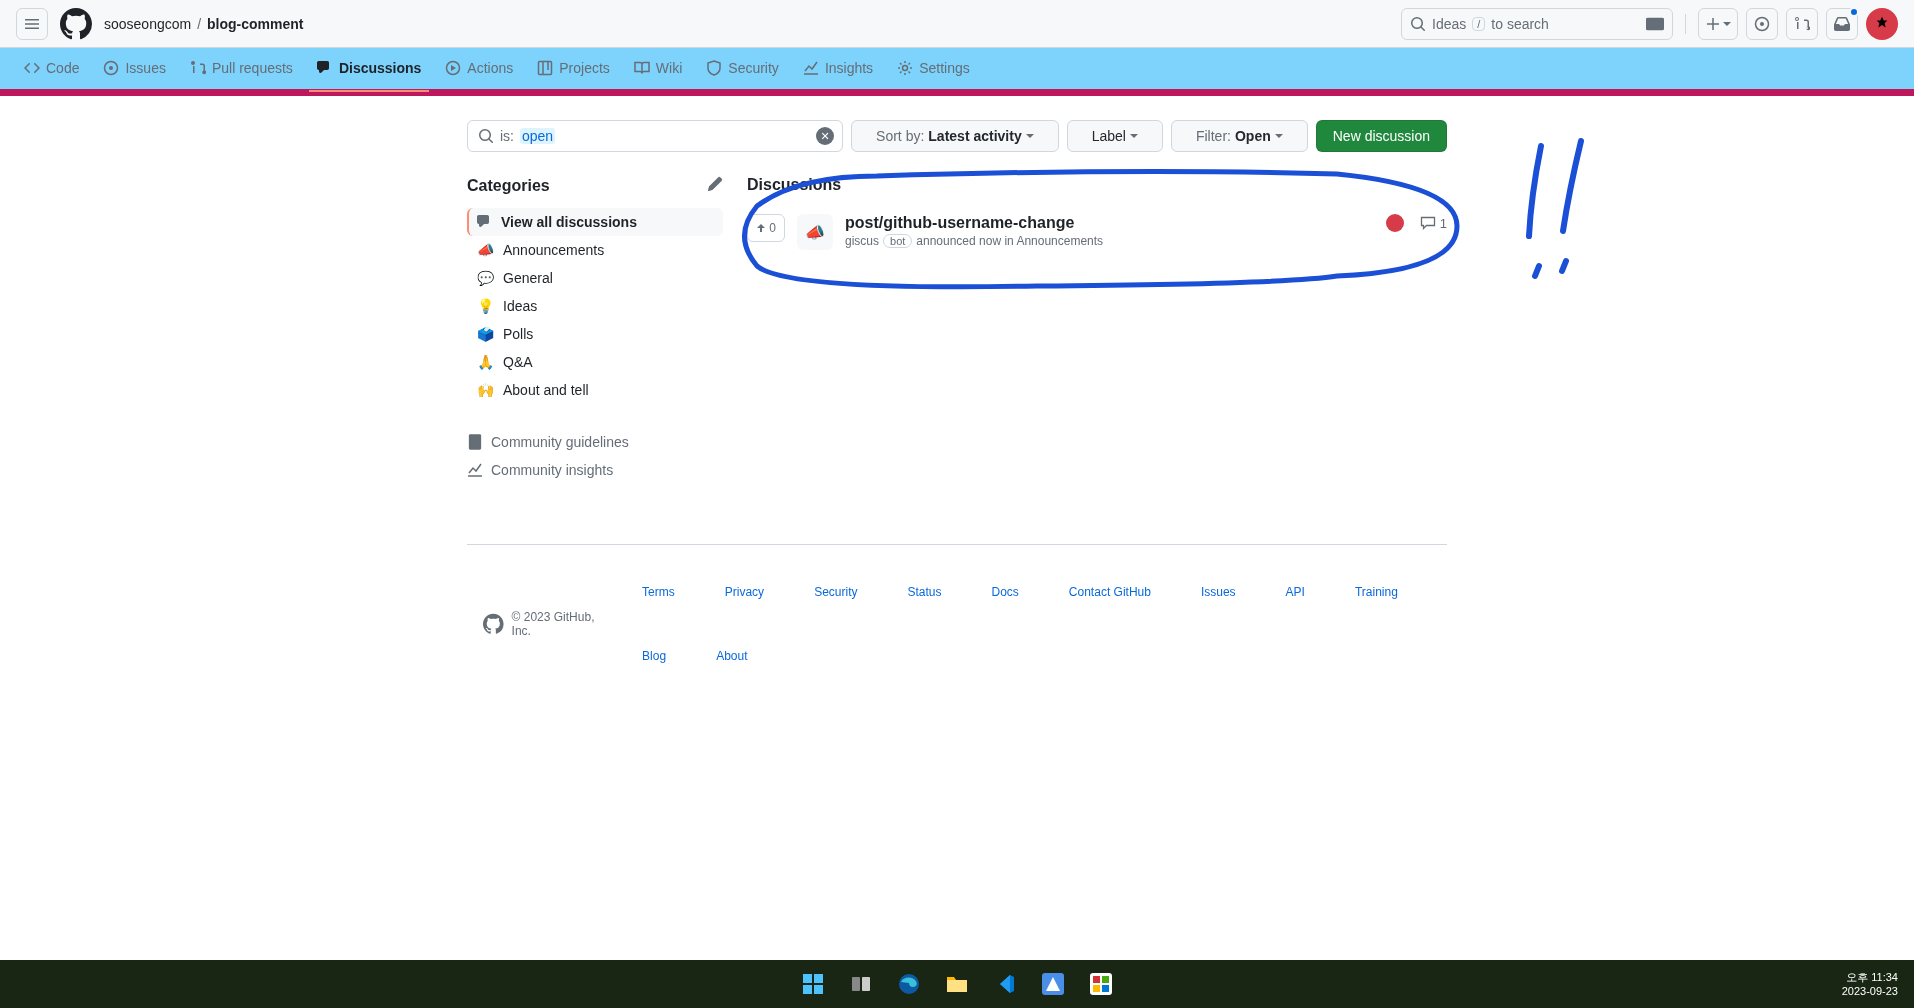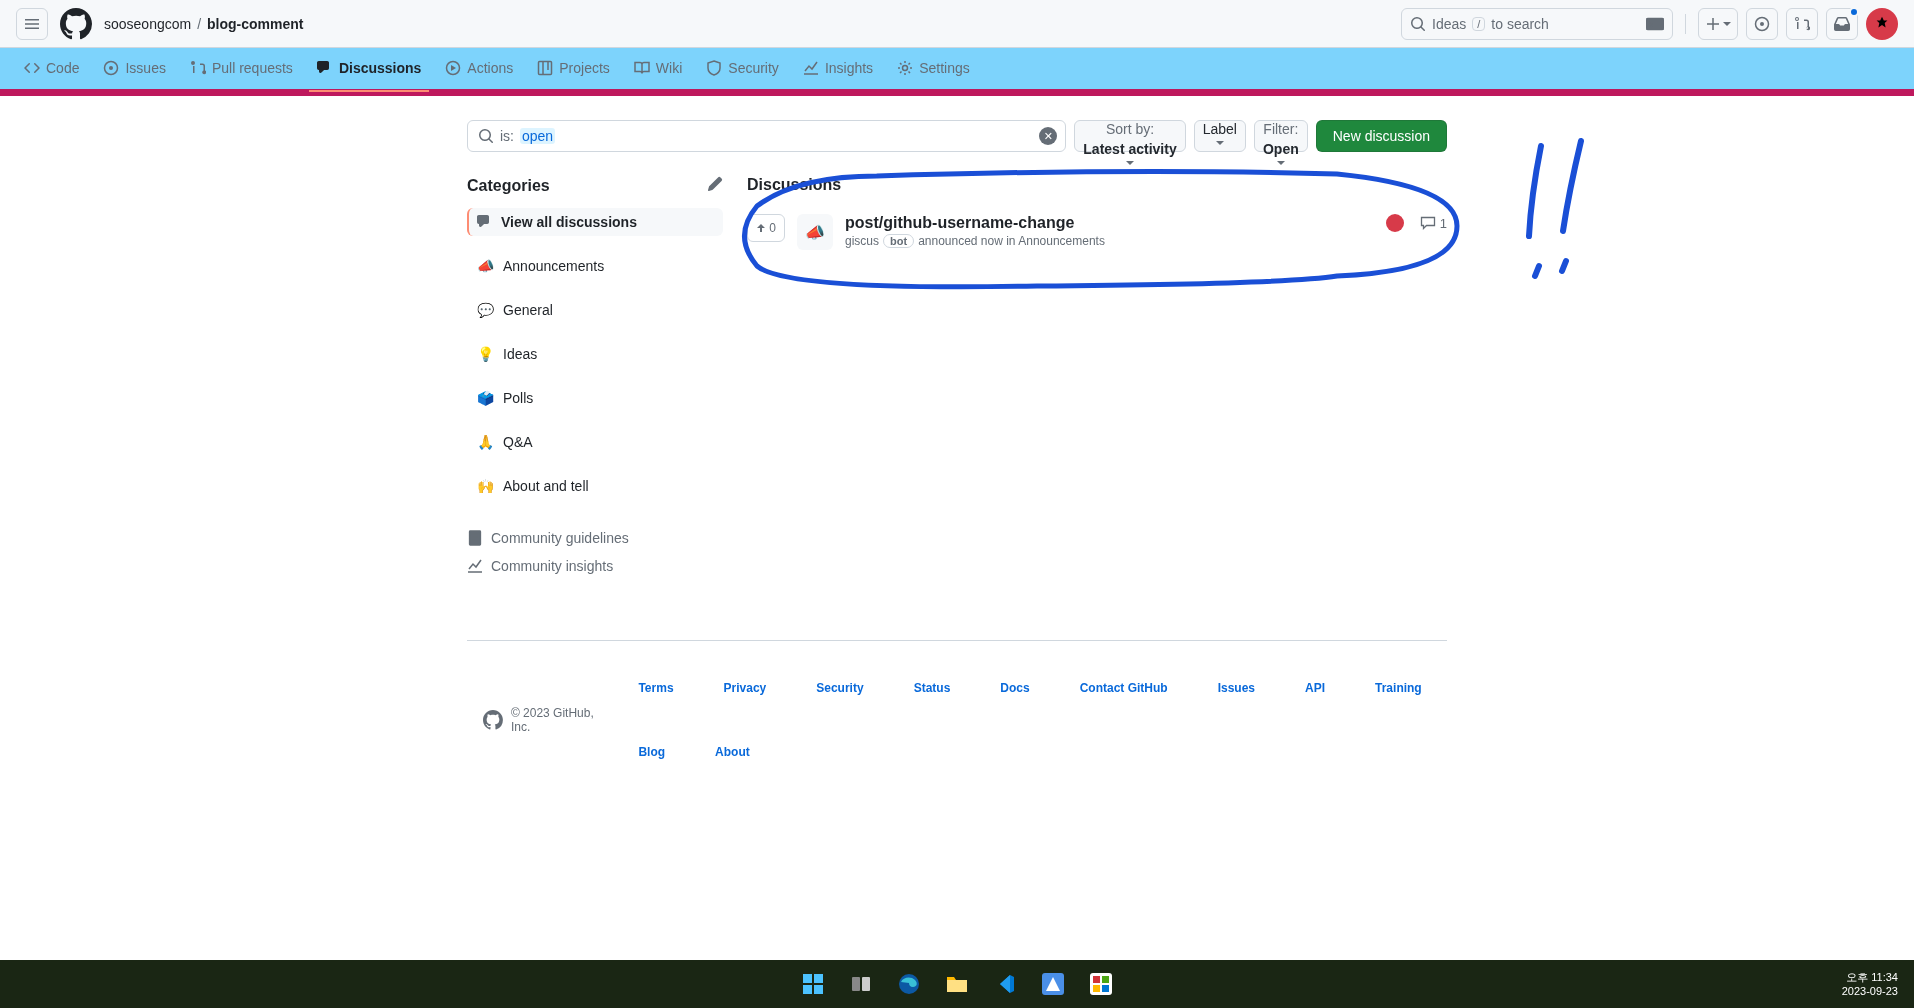--- a/index.html
+++ b/index.html
@@ -119,26 +119,25 @@
   position: absolute; right: 8px;
   width: 18px; height: 18px; background: #656d76; color: #fff;
   border-radius: 50%; display: flex; align-items: center; justify-content: center;
   font-size: 11px; cursor: pointer;
 }
 .dropdown-btn {
   height: 32px;
   border: 1px solid #d0d7de;
   border-radius: 6px;
   background: #f6f8fa;
-  padding: 0 8px;
+  padding: 0 24px;
   display: flex; align-items: center; gap: 4px;
   font-size: 14px;
   color: #24292f;
   cursor: pointer;
-  flex-direction: column;
 }
 .dropdown-btn .muted { color: #656d76; }
 .new-btn {
   height: 32px;
   background: #1f883d;
   color: #fff;
   border: 1px solid rgba(31,35,40,0.15);
   border-radius: 6px;
   padding: 0 16px;
   font-size: 14px;
@@ -151,21 +150,21 @@
 .sidebar { width: 256px; flex-shrink: 0; }
 .content { flex: 1; }
 
 .sidebar-header {
   display: flex; align-items: center; justify-content: space-between;
   margin-bottom: 12px;
 }
 .sidebar-header h3 { font-size: 16px; font-weight: 600; }
 .pencil { color: #656d76; cursor: pointer; }
 
-.cat-list { display: flex; flex-direction: column; gap: 16px; margin-bottom: 24px; }
+.cat-list { display: flex; flex-direction: column; gap: 0; margin-bottom: 24px; }
 .cat-item {
   display: flex; align-items: center; gap: 8px;
   padding: 6px 10px;
   border-radius: 6px;
   font-size: 14px;
   color: #1f2328;
   cursor: pointer;
 }
 .cat-item.active {
   background: #f6f8fa;
@@ -211,41 +210,41 @@
 .cat-badge {
   width: 36px; height: 36px;
   background: #f6f8fa;
   border-radius: 6px;
   display: flex; align-items: center; justify-content: center;
   font-size: 16px;
 }
 .disc-main { flex: 1; }
 .disc-title { font-size: 16px; font-weight: 600; color: #1f2328; cursor: pointer; }
 .disc-meta { font-size: 12px; color: #656d76; margin-top: 2px; display: flex; align-items: center; gap: 4px; }
-.bot-badge { border: 1px solid #d0d7de; border-radius: 10px; padding: 0 6px; font-size: 11px; font-weight: bold; }
+.bot-badge { border: 1px solid #d0d7de; border-radius: 10px; padding: 0 6px; font-size: 11px; }
 .disc-right { display: flex; align-items: center; gap: 16px; }
 .part-avatar { width: 18px; height: 18px; border-radius: 50%; background: #d73a49; }
 .comment-count { display: flex; align-items: center; gap: 4px; font-size: 13px; color: #656d76; cursor: pointer; }
 
 
 .annotation {
   position: absolute;
   pointer-events: none;
 }
 
 
 .footer-hr { border: none; border-top: 1px solid #d0d7de; margin-top: 60px; }
 .footer {
   max-width: 1012px; margin: 0 auto;
   padding: 40px 16px;
   display: flex; align-items: center; gap: 40px;
   font-size: 12px;
 }
 .footer .copy { color: #656d76; display: flex; align-items: center; gap: 8px; }
-.footer-links { display: flex; gap: 50px; flex-wrap: wrap; font-weight: bold; }
+.footer-links { display: flex; gap: 50px; flex-wrap: wrap; }
 .footer-links a { color: #0969da; text-decoration: none; cursor: pointer; }
 
 
 .taskbar {
   position: fixed; bottom: 0; left: 0; right: 0;
   height: 48px;
   background: #1a2614;
   display: flex;
   align-items: center;
   justify-content: center;

